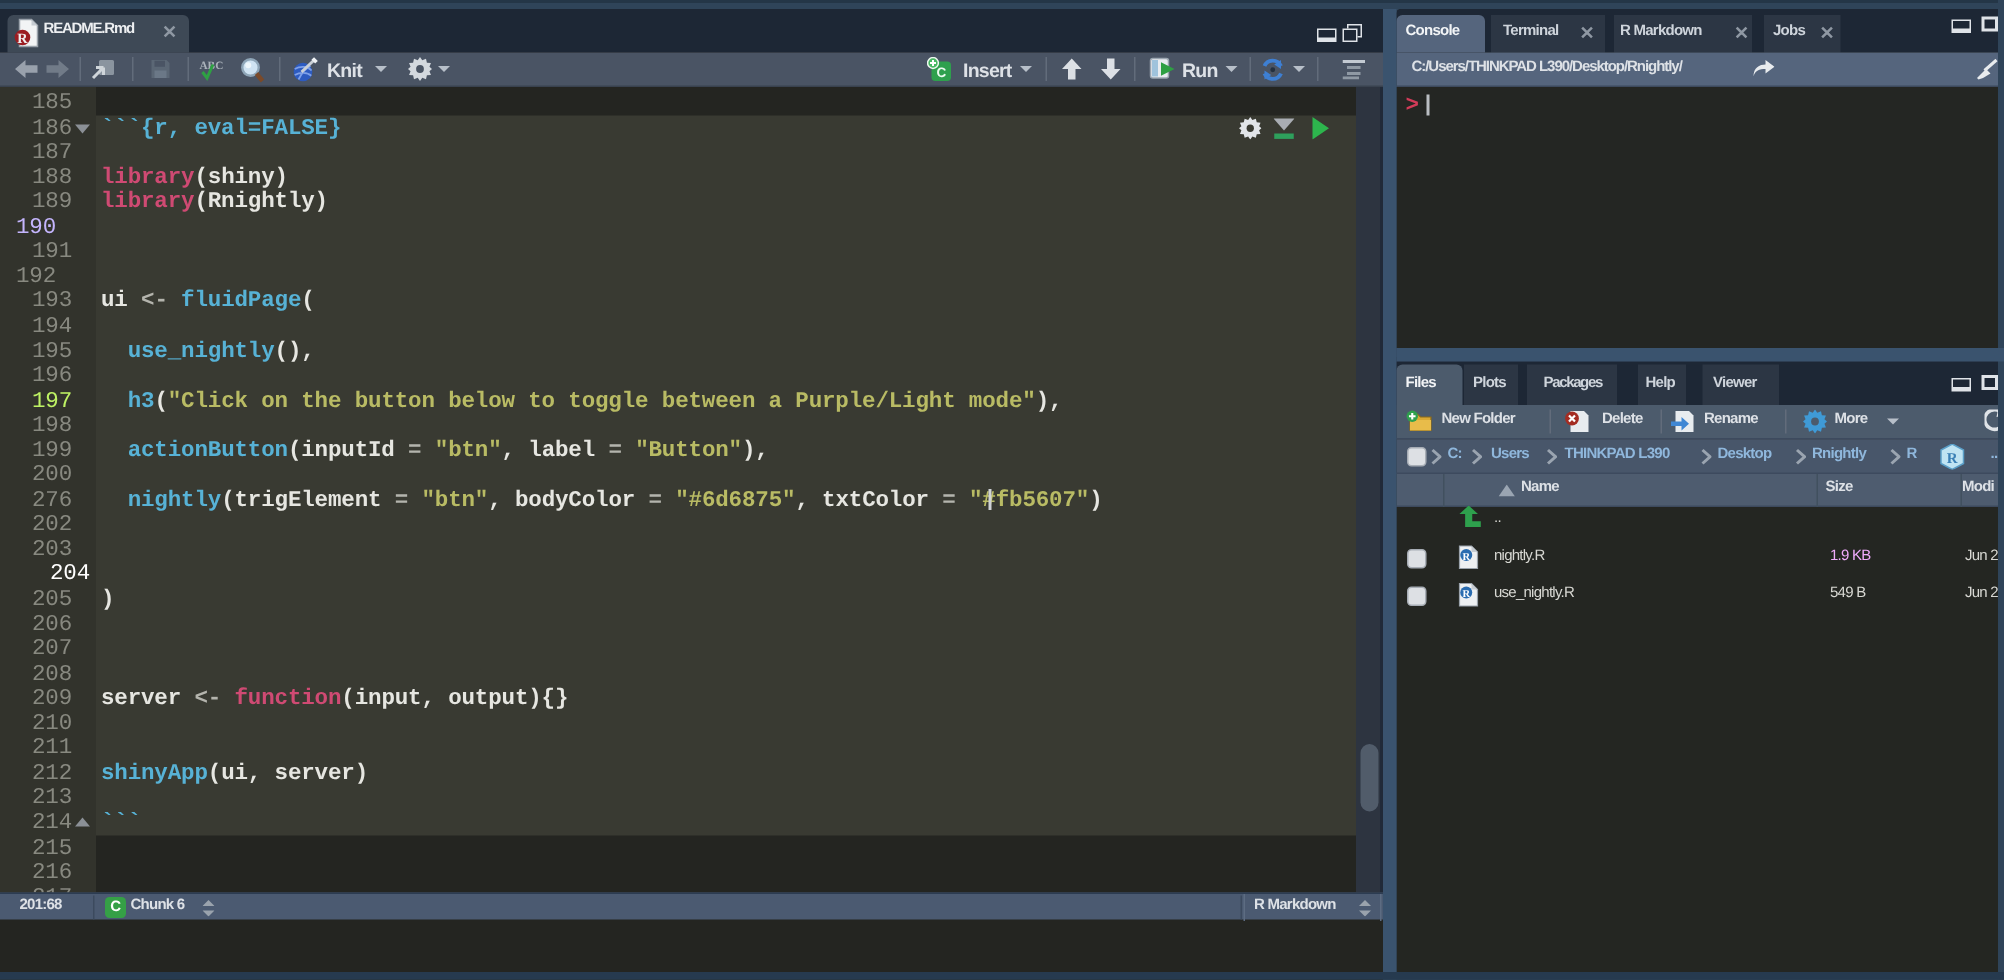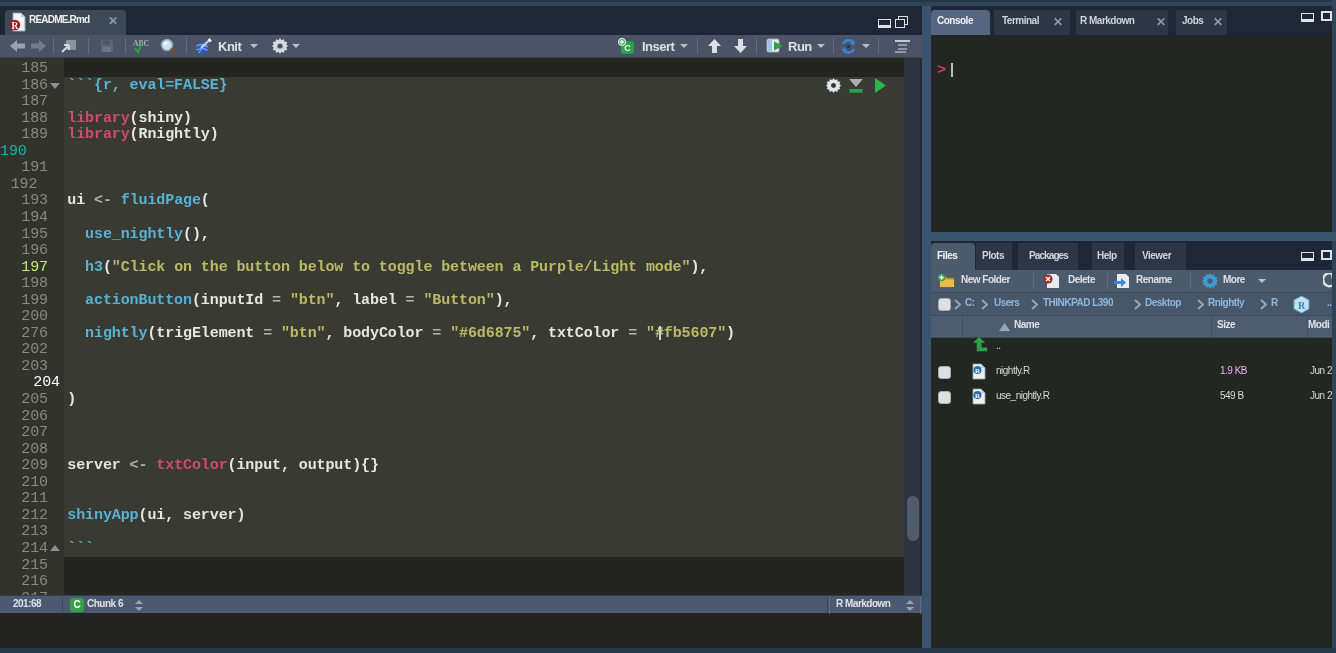--- a/index.html
+++ b/index.html
@@ -133,21 +133,21 @@
         <div class="a" style="left:920px;top:0;width:2px;height:537px;background:#212a38;"></div>
 <div class="a" style="left:907px;top:438px;width:12px;height:45px;background:#515c6a;border-radius:6px;"></div>
 <div class="a mono" style="left:0;top:2.0px;width:48px;text-align:right;color:#888980;">185</div>
 <div class="a mono" style="left:0;top:18.6px;width:48px;text-align:right;color:#888980;">186</div>
 <div class="a mono b" style="left:67.3px;top:18.6px;"><span style="color:#57b2d6">```{r, eval=FALSE}</span></div>
 <div class="a mono" style="left:0;top:35.1px;width:48px;text-align:right;color:#888980;">187</div>
 <div class="a mono" style="left:0;top:51.7px;width:48px;text-align:right;color:#888980;">188</div>
 <div class="a mono b" style="left:67.3px;top:51.7px;"><span style="color:#cf4a73">library</span><span style="color:#e6e6e1">(</span><span style="color:#e6e6e1">shiny</span><span style="color:#e6e6e1">)</span></div>
 <div class="a mono" style="left:0;top:68.2px;width:48px;text-align:right;color:#888980;">189</div>
 <div class="a mono b" style="left:67.3px;top:68.2px;"><span style="color:#cf4a73">library</span><span style="color:#e6e6e1">(Rnightly)</span></div>
-<div class="a mono" style="left:0;top:84.8px;width:48px;text-align:left;color:#14b8a6;">190</div>
+<div class="a mono" style="left:0;top:84.8px;width:48px;text-align:center;color:#c4b5fd;">190</div>
 <div class="a mono" style="left:0;top:101.3px;width:48px;text-align:right;color:#888980;">191</div>
 <div class="a mono" style="left:0;top:117.9px;width:48px;text-align:center;color:#888980;">192</div>
 <div class="a mono" style="left:0;top:134.4px;width:48px;text-align:right;color:#888980;">193</div>
 <div class="a mono b" style="left:67.3px;top:134.4px;"><span style="color:#e6e6e1">ui </span><span style="color:#b4b4ad">&lt;- </span><span style="color:#57b2d6">fluidPage</span><span style="color:#e6e6e1">(</span></div>
 <div class="a mono" style="left:0;top:151.0px;width:48px;text-align:right;color:#888980;">194</div>
 <div class="a mono" style="left:0;top:167.5px;width:48px;text-align:right;color:#888980;">195</div>
 <div class="a mono b" style="left:67.3px;top:167.5px;"><span style="color:#e6e6e1">  </span><span style="color:#57b2d6">use_nightly</span><span style="color:#e6e6e1">(),</span></div>
 <div class="a mono" style="left:0;top:184.1px;width:48px;text-align:right;color:#888980;">196</div>
 <div class="a mono" style="left:0;top:200.6px;width:48px;text-align:right;color:#bef264;">197</div>
 <div class="a mono b" style="left:67.3px;top:200.6px;"><span style="color:#e6e6e1">  </span><span style="color:#57b2d6">h3</span><span style="color:#e6e6e1">(</span><span style="color:#b9bb64">"Click on the button below to toggle between a Purple/Light mode"</span><span style="color:#e6e6e1">),</span></div>
@@ -159,21 +159,21 @@
 <div class="a mono b" style="left:67.3px;top:266.8px;"><span style="color:#e6e6e1">  </span><span style="color:#57b2d6">nightly</span><span style="color:#e6e6e1">(trigElement </span><span style="color:#b4b4ad">= </span><span style="color:#b9bb64">"btn"</span><span style="color:#e6e6e1">, bodyColor </span><span style="color:#b4b4ad">= </span><span style="color:#b9bb64">"#6d6875"</span><span style="color:#e6e6e1">, txtColor </span><span style="color:#b4b4ad">= </span><span style="color:#b9bb64">"#</span><span class="a" style="left:0;top:0"></span><span style="color:#b9bb64">fb5607"</span><span style="color:#e6e6e1">)</span></div>
 <div class="a mono" style="left:0;top:283.4px;width:48px;text-align:right;color:#888980;">202</div>
 <div class="a mono" style="left:0;top:299.9px;width:48px;text-align:right;color:#888980;">203</div>
 <div class="a mono" style="left:12px;top:316.4px;width:48px;text-align:right;color:#ffffff;">204</div>
 <div class="a mono" style="left:0;top:333.0px;width:48px;text-align:right;color:#888980;">205</div>
 <div class="a mono b" style="left:67.3px;top:333.0px;"><span style="color:#e6e6e1">)</span></div>
 <div class="a mono" style="left:0;top:349.6px;width:48px;text-align:right;color:#888980;">206</div>
 <div class="a mono" style="left:0;top:366.1px;width:48px;text-align:right;color:#888980;">207</div>
 <div class="a mono" style="left:0;top:382.7px;width:48px;text-align:right;color:#888980;">208</div>
 <div class="a mono" style="left:0;top:399.2px;width:48px;text-align:right;color:#888980;">209</div>
-<div class="a mono b" style="left:67.3px;top:399.2px;"><span style="color:#e6e6e1">server </span><span style="color:#b4b4ad">&lt;- </span><span style="color:#cf4a73">txtColor</span><span style="color:#e6e6e1">(input, output){}</span></div>
+<div class="a mono b" style="left:67.3px;top:399.2px;"><span style="color:#e6e6e1">server </span><span style="color:#b4b4ad">&lt;- </span><span style="color:#cf4a73">function</span><span style="color:#e6e6e1">(input, output){}</span></div>
 <div class="a mono" style="left:0;top:415.8px;width:48px;text-align:right;color:#888980;">210</div>
 <div class="a mono" style="left:0;top:432.3px;width:48px;text-align:right;color:#888980;">211</div>
 <div class="a mono" style="left:0;top:448.9px;width:48px;text-align:right;color:#888980;">212</div>
 <div class="a mono b" style="left:67.3px;top:448.9px;"><span style="color:#57b2d6">shinyApp</span><span style="color:#e6e6e1">(ui, server)</span></div>
 <div class="a mono" style="left:0;top:465.4px;width:48px;text-align:right;color:#888980;">213</div>
 <div class="a mono" style="left:0;top:482.0px;width:48px;text-align:right;color:#888980;">214</div>
 <div class="a mono b" style="left:67.3px;top:482.0px;"><span style="color:#57b2d6">```</span></div>
 <div class="a mono" style="left:0;top:498.5px;width:48px;text-align:right;color:#888980;">215</div>
 <div class="a mono" style="left:0;top:515.1px;width:48px;text-align:right;color:#888980;">216</div>
 <div class="a mono" style="left:0;top:531.6px;width:48px;text-align:right;color:#888980;">217</div>
@@ -220,20 +220,30 @@
 <div class="a ui b" style="left:6px;top:9px;color:#f2f4f6;">Console</div>
 <div class="a ui b" style="left:71px;top:9px;color:#ced4db;">Terminal</div>
         <div class="a tab-x" style="left:122px;top:9px;">✕</div>
 <div class="a ui b" style="left:149px;top:9px;color:#ced4db;">R Markdown</div>
         <div class="a tab-x" style="left:225px;top:9px;">✕</div>
 <div class="a ui b" style="left:251px;top:9px;color:#ced4db;">Jobs</div>
         <div class="a tab-x" style="left:282px;top:9px;">✕</div>
 <div class="a" style="left:370px;top:7px;width:13px;height:9px;border:1px solid #dfe3e8;border-bottom:3px solid #dfe3e8;"></div>
 <div class="a" style="left:390px;top:5px;width:11px;height:10px;border:2px solid #dfe3e8;"></div>
 </div>
+<div class="a" style="left:0;top:29px;width:405px;height:23px;background:#55657d;border-bottom:1px solid #3d4a5e;">
+  <div class="a ui b" style="left:10px;top:4px;letter-spacing:-0.7px;">C:/Users/THINKPAD L390/Desktop/Rnightly/</div>
+  <svg class="a" style="left:236px;top:5px;" width="16" height="12" viewBox="0 0 16 12">
+    <path d="M2 11 C2 5 6 3 10 3 L10 0 L16 4.5 L10 9 L10 6 C6 6 3 7 2 11 Z" fill="#e8ebee"></path>
+        </svg>
+  <svg class="a" style="left:386px;top:4px;" width="15" height="15" viewBox="0 0 15 15">
+    <path d="M14 1 L6 8" stroke="#e8ebee" stroke-width="2"></path>
+    <path d="M7 7 L10 10 L5 13 L2 14 L1 13 L4 10 Z" fill="#e8ebee"></path>
+        </svg>
+</div>
 <div class="a mono b" style="left:6px;top:56px;color:#d23b59;">&gt;</div>
 <div class="a" style="left:19.5px;top:57px;width:2px;height:14px;background:#b9bdc2;"></div>
 </div>
 <div class="a" style="left:931px;top:241px;width:405px;height:407px;background:#242622;">
 <div class="a" style="left:0;top:29px;width:405px;height:23px;background:#4c5b6c;border-bottom:1px solid #3d4a5e;">
   <svg class="a" style="left:6px;top:3px;" width="19" height="16" viewBox="0 0 19 16">
     <path d="M3 3 L8 3 L10 5 L17 5 L17 14 L3 14 Z" fill="#d9a833" stroke="#8a6a1a" stroke-width="0.8"></path>
     <path d="M3 7 L17 7 L17 14 L3 14 Z" fill="#e8bc4a"></path>
     <circle cx="4.5" cy="4.5" r="3.8" fill="#2ea04d"></circle>
     <path d="M4.5 2.3 L4.5 6.7 M2.3 4.5 L6.7 4.5" stroke="#fff" stroke-width="1.4"></path>

